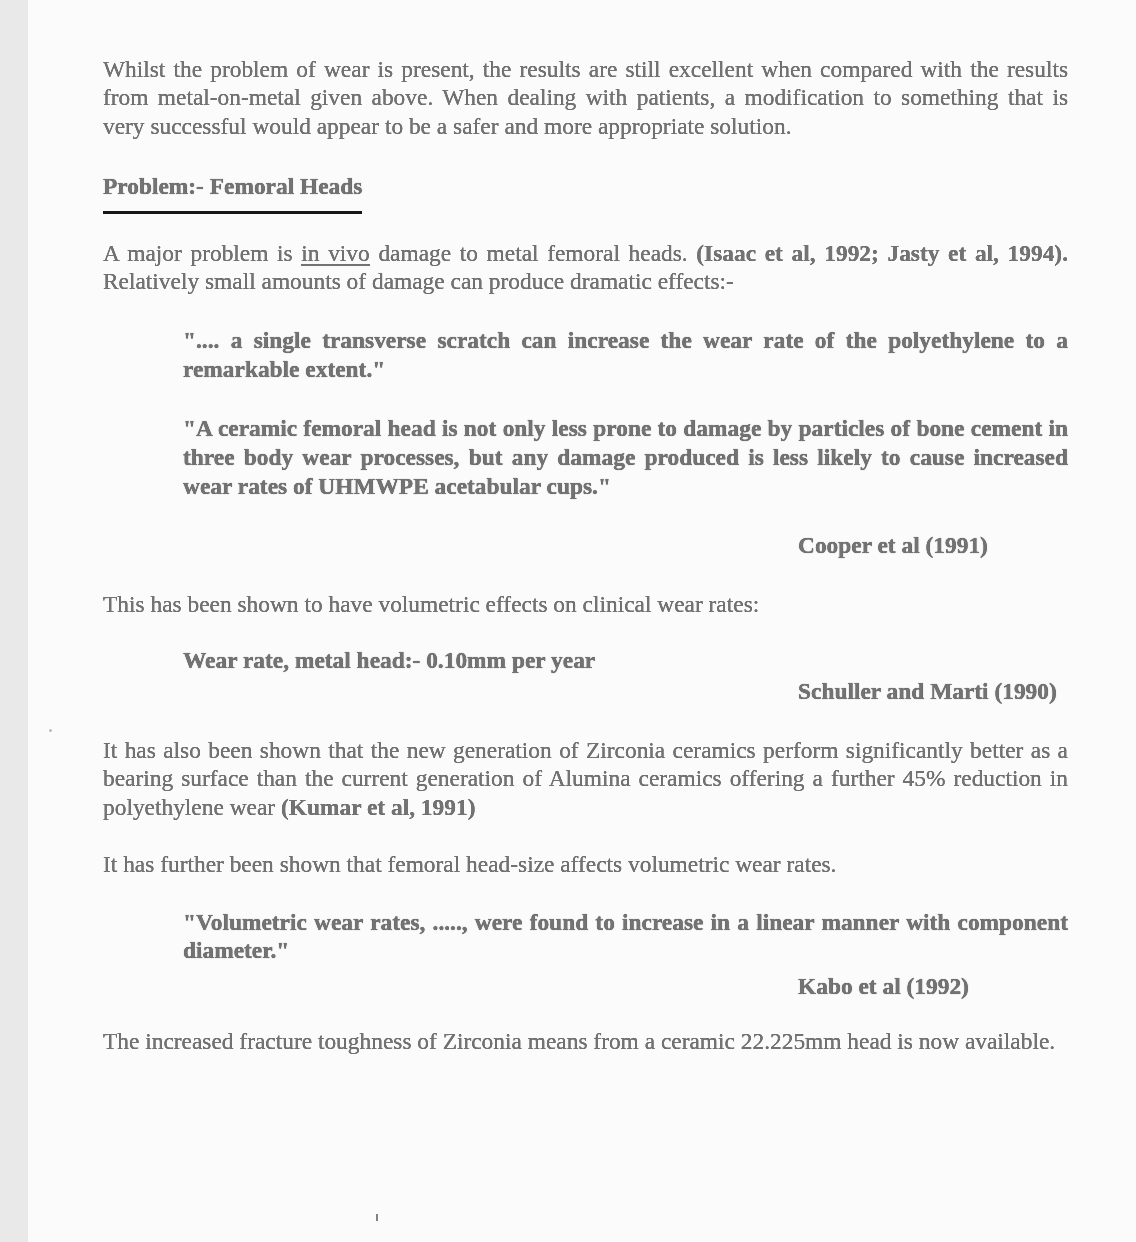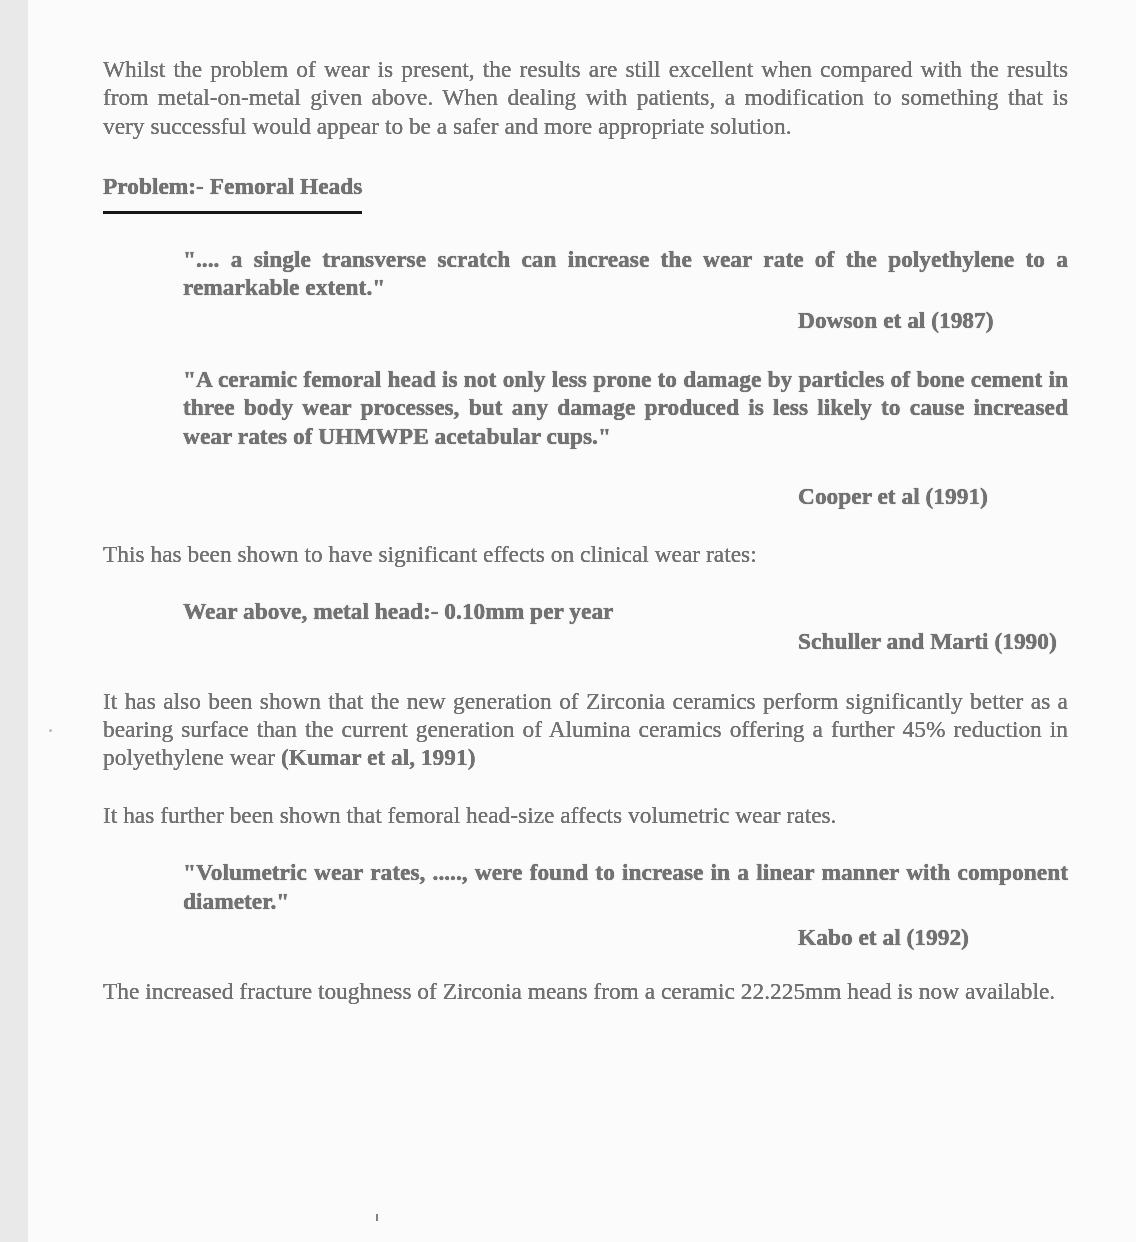--- a/index.html
+++ b/index.html
@@ -87,34 +87,34 @@
 </head>
 <body>
 
 <div class="page">
   <div class="content">
 
     <p class="body-text">Whilst the problem of wear is present, the results are still excellent when compared with the results from metal-on-metal given above.  When dealing with patients, a modification to something that is very successful would appear to be a safer and more appropriate solution.</p>
 
     <h2 class="heading"><span class="underlined-title">Problem:- Femoral Heads</span></h2>
 
+    <p class="body-text mt-p2"><span>A major problem is </span><span class="u">in vivo</span><span> damage to metal femoral heads.  </span><span class="b">(Isaac et al, 1992; Jasty et al, 1994).</span><span>  Relatively small amounts of damage can produce dramatic effects:-</span></p>
 
     <p class="quote mt-q1">".... a single transverse scratch can increase the wear rate of the polyethylene to a remarkable extent."</p>
 
-    <p class="attribution mt-a1">Dowson et al (1987)</p>
 
 
     <p class="quote mt-q2">"A ceramic femoral head is not only less prone to damage by particles of bone cement in three body wear processes, but any damage produced is less likely to cause increased wear rates of UHMWPE acetabular cups."</p>
 
     <p class="attribution mt-a2">Cooper et al (1991)</p>
 
-    <p class="body-text mt-p4">This has been shown to have significant effects on clinical wear rates:</p>
+    <p class="body-text mt-p4">This has been shown to have volumetric effects on clinical wear rates:</p>
 
     <div class="wear-rates">
-      <div>Wear above, metal head:- 0.10mm per year</div>
+      <div>Wear rate, metal head:- 0.10mm per year</div>
     </div>
 
     <p class="attribution mt-a3">Schuller and Marti (1990)</p>
 
     <p class="body-text mt-p5"><span>It has also been shown that the new generation of Zirconia ceramics perform significantly better as a bearing surface than the current generation of Alumina ceramics offering a further 45% reduction in polyethylene wear </span><span class="b">(Kumar et al, 1991)</span></p>
 
     <p class="body-text mt-p6">It has further been shown that femoral head-size affects volumetric wear rates.</p>
 
     <p class="quote mt-q3">"Volumetric wear rates, ....., were found to increase in a linear manner with component diameter."</p>
 

